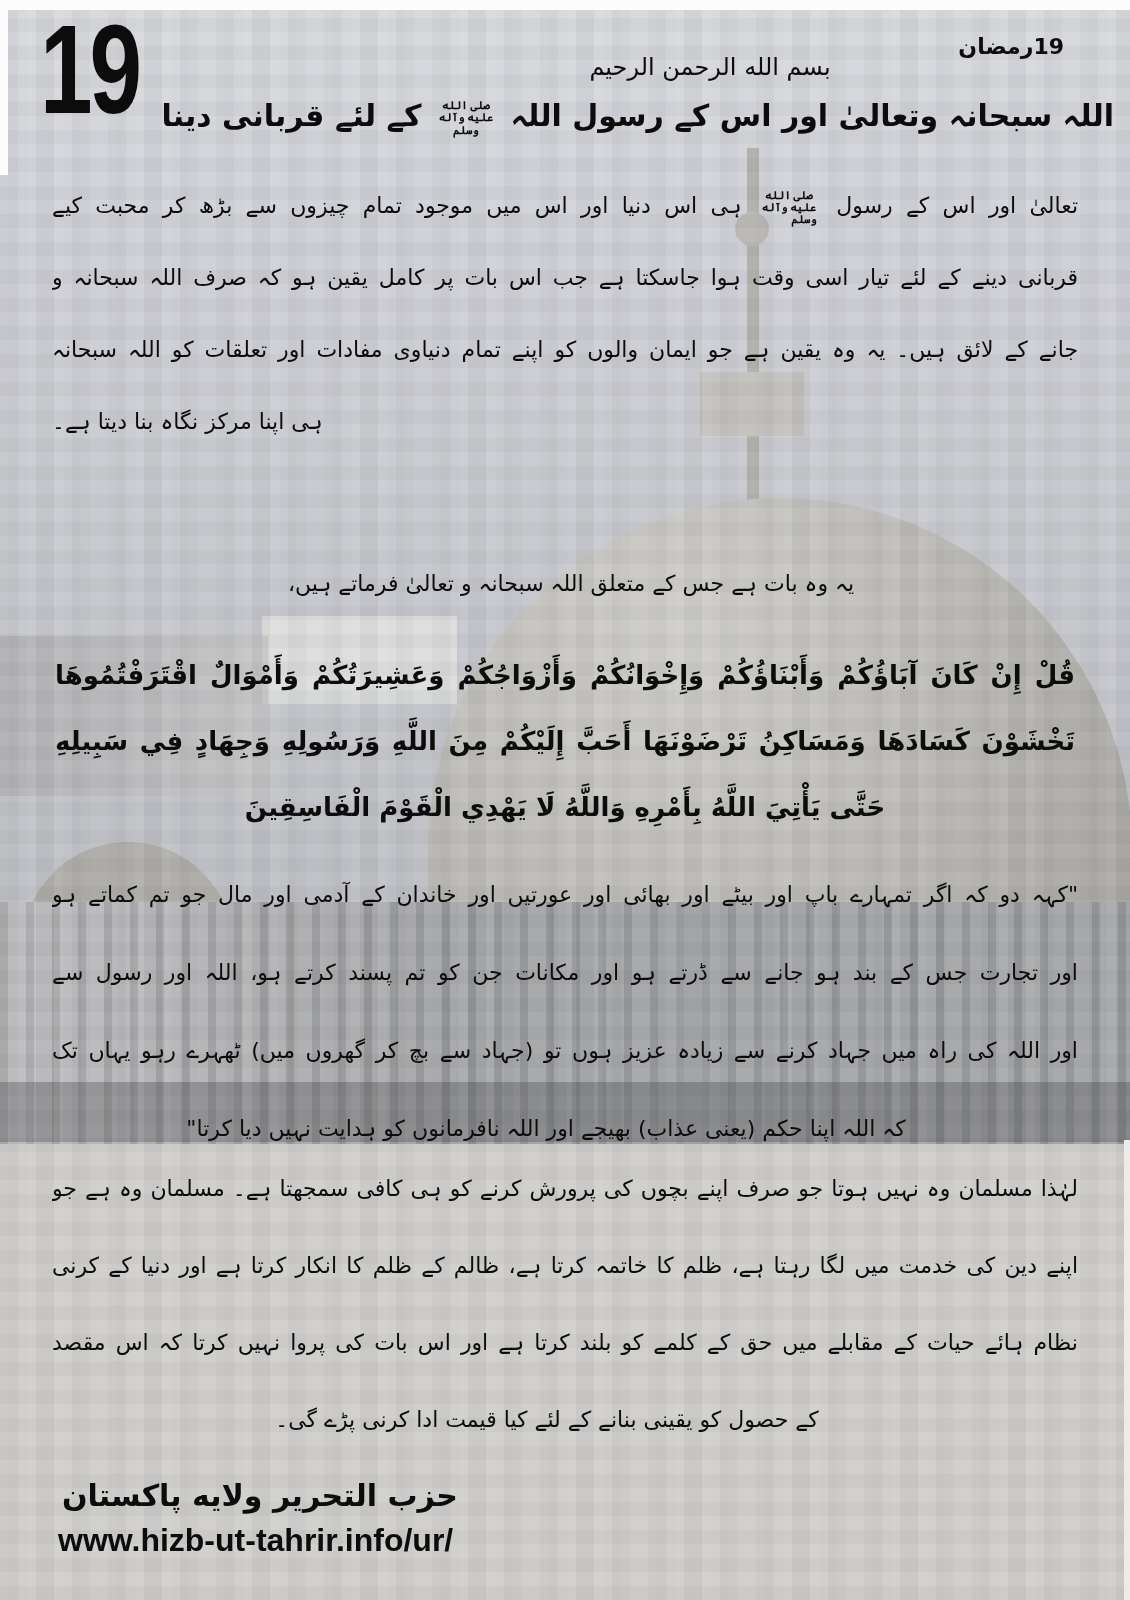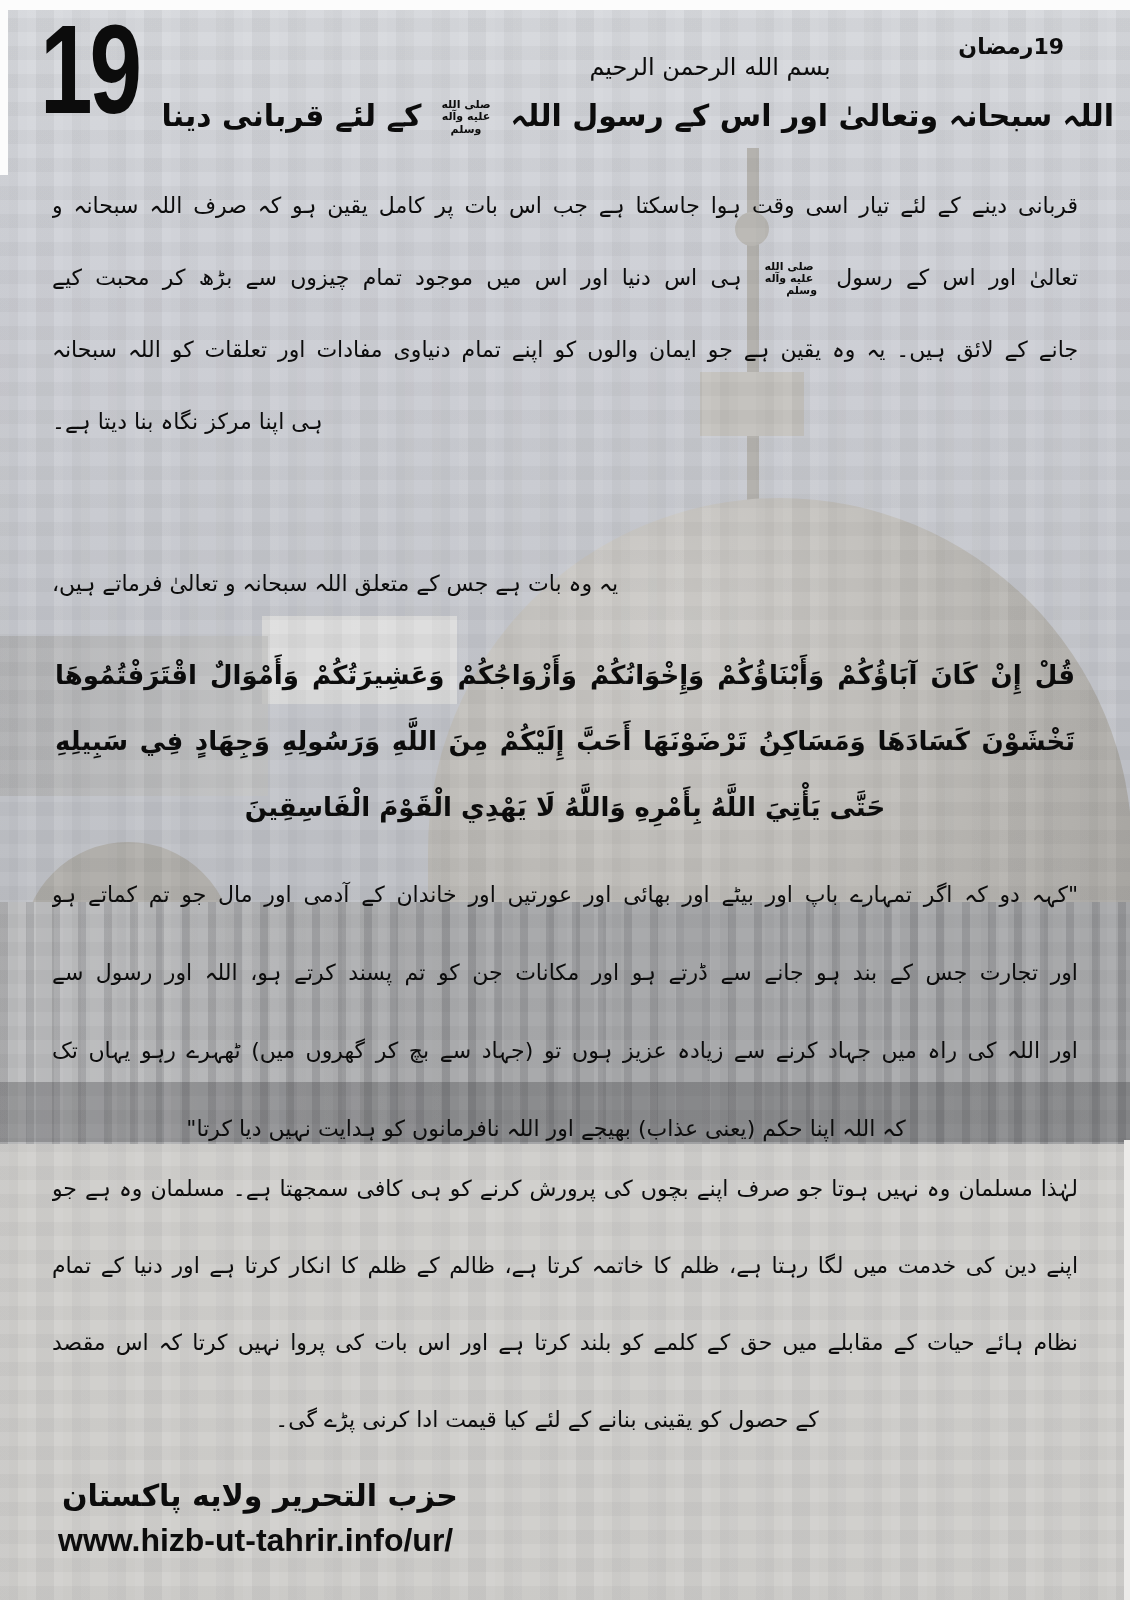--- a/index.html
+++ b/index.html
@@ -38,29 +38,29 @@
 
   
   .abs{position:absolute;}
   .issue{left:40px;top:12px;font-family:"Liberation Sans",sans-serif;font-weight:700;
          font-size:126px;line-height:.92;letter-spacing:-4px;transform:scaleX(.75);transform-origin:left top;}
   .bismillah{left:0;right:0;top:18px;padding-left:290px;text-align:center;font-size:24px;direction:rtl;margin-top:35px;}
   .date{right:66px;top:34px;font-size:22px;font-weight:700;direction:rtl;}
   .title{left:172px;right:16px;top:80px;height:72px;line-height:72px;text-align:center;
          font-size:30px;font-weight:700;direction:rtl;white-space:nowrap;}
   .saw{display:inline-block;width:56px;font-size:11px;font-weight:700;line-height:1.12;
-       text-align:center;vertical-align:middle;white-space:normal;margin:0 6px;}
+       text-align:center;vertical-align:middle;white-space:normal;margin:0 6px;font-family:Liberation Serif, serif;}
   .para{direction:rtl;}
   .ln{display:block;height:72px;line-height:72px;font-size:22px;overflow:hidden;
       text-align:justify;text-align-last:justify;}
   .p1{left:52px;right:52px;top:170px;}
   .p1 .ln{height:72px;line-height:72px;}
   .ln.end-left{text-align:left;text-align-last:left;}
   .intro{left:52px;right:40px;top:558px;height:52px;line-height:52px;font-size:22px;
-         direction:rtl;text-align:left;}
+         direction:rtl;text-align:center;}
   .verse{left:55px;right:55px;top:642px;font-weight:700;}
   .verse .ln{height:66px;line-height:66px;font-size:26px;}
   .ln.end-center{text-align:center;text-align-last:center;}
   .trans{left:52px;right:52px;top:856px;}
   .trans .ln{height:78px;line-height:78px;}
   .trans .ln.end-center{padding-left:50px;padding-right:120px;margin-left:32px;}
   .closing{left:52px;right:52px;top:1150px;}
   .closing .ln{height:77px;line-height:77px;}
   .closing .ln.end-center{padding-left:60px;padding-right:96px;}
   .footer-org{left:62px;top:1478px;font-size:30px;font-weight:700;direction:rtl;text-align:right;}
@@ -92,26 +92,26 @@
   <div class="abs issue">19</div>
   <div class="abs bismillah">بسم الله الرحمن الرحيم</div>
   <div class="abs date">19رمضان</div>
   <h1 class="abs title" style="margin:0;">
     <span>اللہ سبحانہ وتعالیٰ اور اس کے رسول اللہ</span>
     <span class="saw">صلى الله عليه وآله وسلم</span>
     <span>کے لئے قربانی دینا</span>
   </h1>
 
   <div class="abs para p1">
-    <span class="ln">قربانی دینے کے لئے تیار اسی وقت ہوا جاسکتا ہے جب اس بات پر کامل یقین ہو کہ صرف اللہ سبحانہ و</span>
     <span class="ln">
       <span>تعالیٰ اور اس کے رسول</span>
       <span class="saw">صلى الله عليه وآله وسلم</span>
       <span>ہی اس دنیا اور اس میں موجود تمام چیزوں سے بڑھ کر محبت کیے</span>
     </span>
+    <span class="ln">قربانی دینے کے لئے تیار اسی وقت ہوا جاسکتا ہے جب اس بات پر کامل یقین ہو کہ صرف اللہ سبحانہ و</span>
     <span class="ln">جانے کے لائق ہیں۔ یہ وہ یقین ہے جو ایمان والوں کو اپنے تمام دنیاوی مفادات اور تعلقات کو اللہ سبحانہ</span>
     <span class="ln end-left">ہی اپنا مرکز نگاہ بنا دیتا ہے۔</span>
   </div>
 
   <div class="abs intro">یہ وہ بات ہے جس کے متعلق اللہ سبحانہ و تعالیٰ فرماتے ہیں،</div>
 
   <div class="abs para verse">
     <span class="ln">قُلْ إِنْ كَانَ آبَاؤُكُمْ وَأَبْنَاؤُكُمْ وَإِخْوَانُكُمْ وَأَزْوَاجُكُمْ وَعَشِيرَتُكُمْ وَأَمْوَالٌ اقْتَرَفْتُمُوهَا وَتِجَارَةٌ</span>
     <span class="ln">تَخْشَوْنَ كَسَادَهَا وَمَسَاكِنُ تَرْضَوْنَهَا أَحَبَّ إِلَيْكُمْ مِنَ اللَّهِ وَرَسُولِهِ وَجِهَادٍ فِي سَبِيلِهِ فَتَرَبَّصُوا</span>
     <span class="ln end-center">حَتَّى يَأْتِيَ اللَّهُ بِأَمْرِهِ وَاللَّهُ لَا يَهْدِي الْقَوْمَ الْفَاسِقِينَ</span>
@@ -119,21 +119,21 @@
 
   <div class="abs para trans">
     <span class="ln">"کہہ دو کہ اگر تمہارے باپ اور بیٹے اور بھائی اور عورتیں اور خاندان کے آدمی اور مال جو تم کماتے ہو</span>
     <span class="ln">اور تجارت جس کے بند ہو جانے سے ڈرتے ہو اور مکانات جن کو تم پسند کرتے ہو، اللہ اور رسول سے</span>
     <span class="ln">اور اللہ کی راہ میں جہاد کرنے سے زیادہ عزیز ہوں تو (جہاد سے بچ کر گھروں میں) ٹھہرے رہو یہاں تک</span>
     <span class="ln end-center">کہ اللہ اپنا حکم (یعنی عذاب) بھیجے اور اللہ نافرمانوں کو ہدایت نہیں دیا کرتا"(التوبۃ:24)۔</span>
   </div>
 
   <div class="abs para closing">
     <span class="ln">لہٰذا مسلمان وہ نہیں ہوتا جو صرف اپنے بچوں کی پرورش کرنے کو ہی کافی سمجھتا ہے۔ مسلمان وہ ہے جو</span>
-    <span class="ln">اپنے دین کی خدمت میں لگا رہتا ہے، ظلم کا خاتمہ کرتا ہے، ظالم کے ظلم کا انکار کرتا ہے اور دنیا کے تمام</span>
+    <span class="ln">اپنے دین کی خدمت میں لگا رہتا ہے، ظلم کا خاتمہ کرتا ہے، ظالم کے ظلم کا انکار کرتا ہے اور دنیا کے کرنی</span>
     <span class="ln">نظام ہائے حیات کے مقابلے میں حق کے کلمے کو بلند کرتا ہے اور اس بات کی پروا نہیں کرتا کہ اس مقصد</span>
     <span class="ln end-center">کے حصول کو یقینی بنانے کے لئے کیا قیمت ادا کرنی پڑے گی۔</span>
   </div>
 
   <div class="abs footer-org">حزب التحرير ولايه پاکستان</div>
   <div class="abs footer-url">www.hizb-ut-tahrir.info/ur/</div>
 
 </div>
 
 </body></html>

